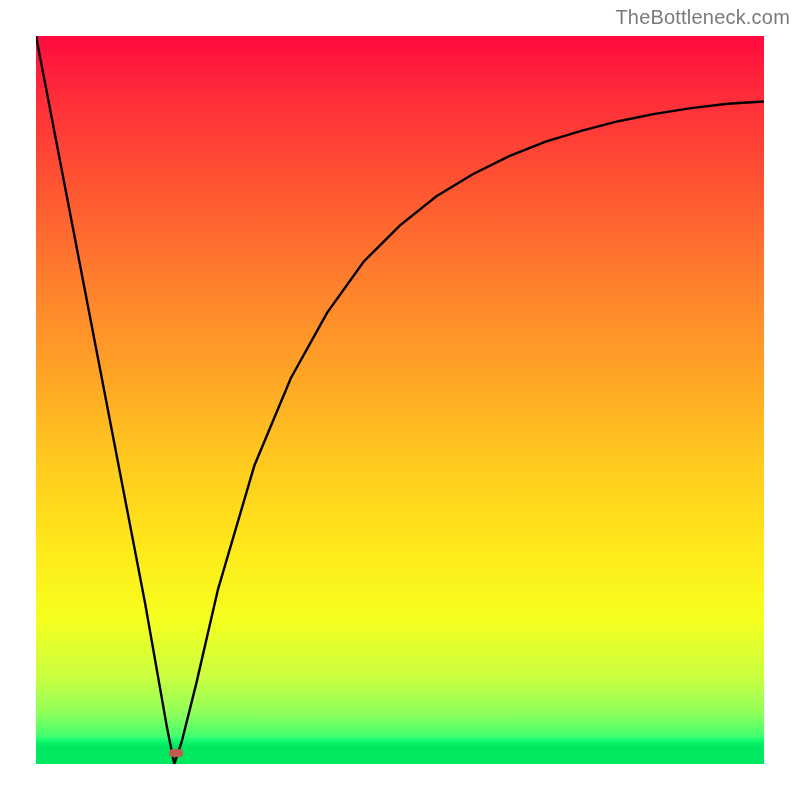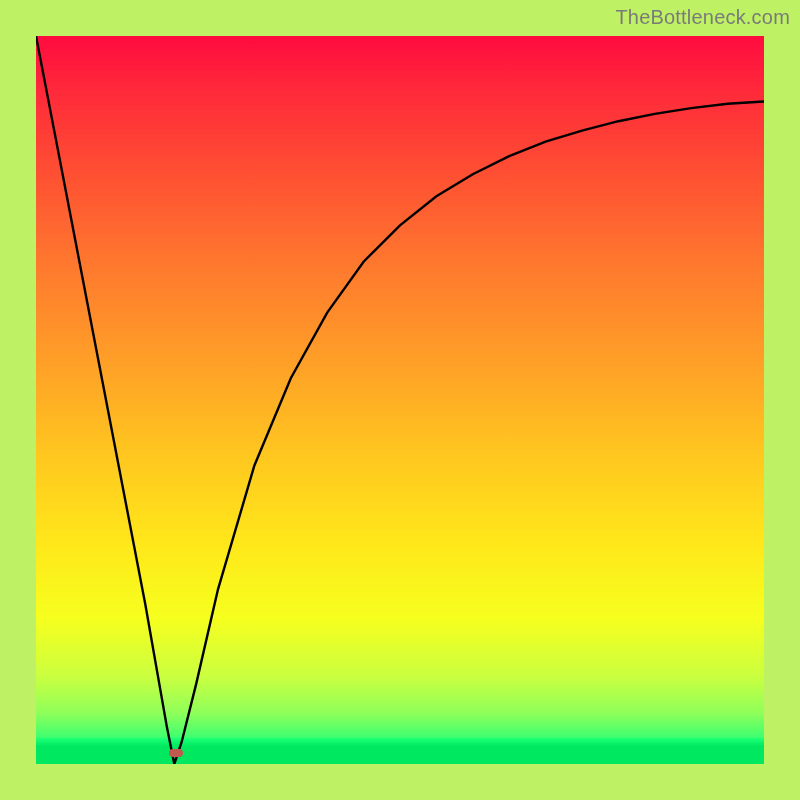--- a/index.html
+++ b/index.html
@@ -8,21 +8,21 @@
     width: 800px;
     height: 800px;
     background: #000;
     overflow: hidden;
     font-family: Arial, Helvetica, sans-serif;
   }
   .frame {
     position: relative;
     width: 800px;
     height: 800px;
-    background: #bef264;
+    background: #ffffff;
   }
   .plot-area {
     position: absolute;
     left: 36px;
     top: 36px;
     width: 728px;
     height: 728px;
     
     background: linear-gradient(
       to bottom,

